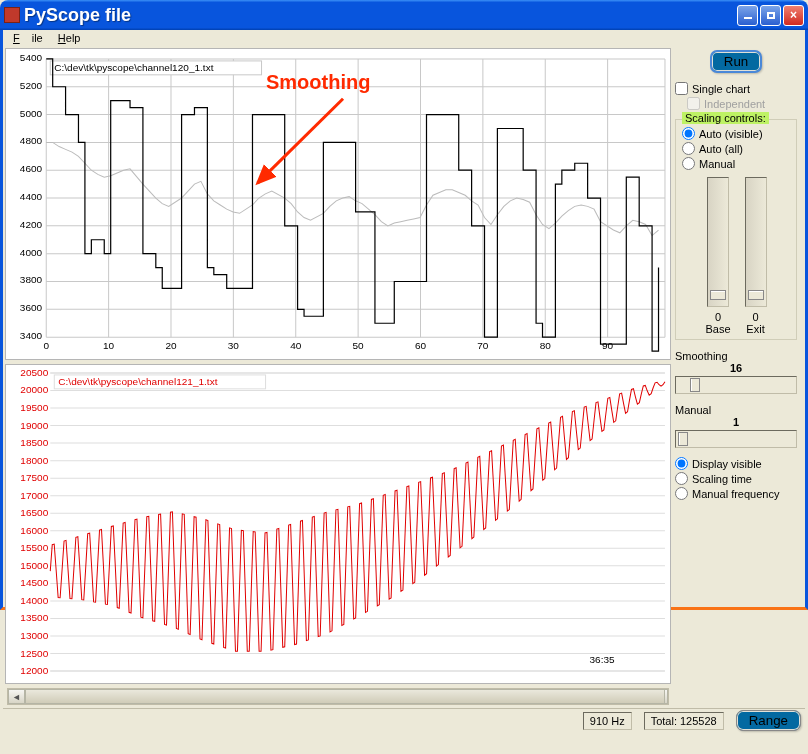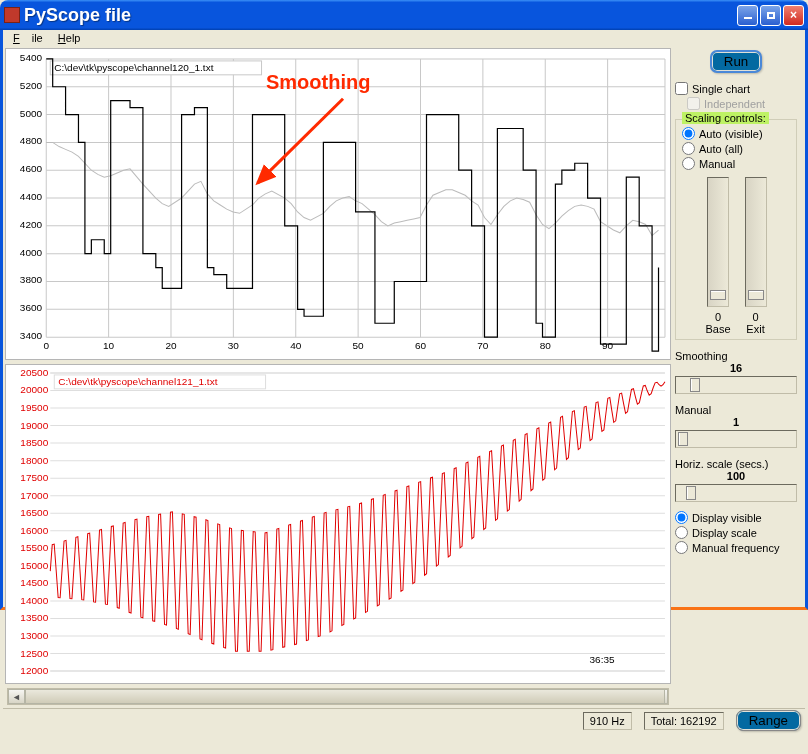--- a/index.html
+++ b/index.html
@@ -289,43 +289,36 @@
       </div>
 
       <div class="hslider-block">
         <div class="hslider-label">Manual</div>
         <div class="hslider-val">1</div>
         <div class="hslider">
             <div class="thumb" style="left:2px;"></div>
           </div>
       </div>
 
-      <div class="hslider-block">
-        <div class="hslider-label">Horiz. scale (secs.)</div>
-        <div class="hslider-val">100</div>
-        <div class="hslider">
-            <div class="thumb" style="left:10px;"></div>
-          </div>
-      </div>
 
       <div class="group">
         <div class="radio">
             <input type="radio" name="disp" checked="" style="">
             <span>Display visible</span>
           </div>
         <div class="radio">
             <input type="radio" name="disp" style="">
-            <span>Display scale</span>
+            <span>Scaling time</span>
           </div>
         <div class="radio">
             <input type="radio" name="disp" style="">
             <span>Manual frequency</span>
           </div>
       </div>
     </div>
   </div>
 
   <div class="status">
     <div class="pane">910 Hz</div>
-    <div class="pane">Total: 162192</div>
+    <div class="pane">Total: 125528</div>
     <button class="btn">Range</button>
   </div>
 </div>
 
 </body></html>

